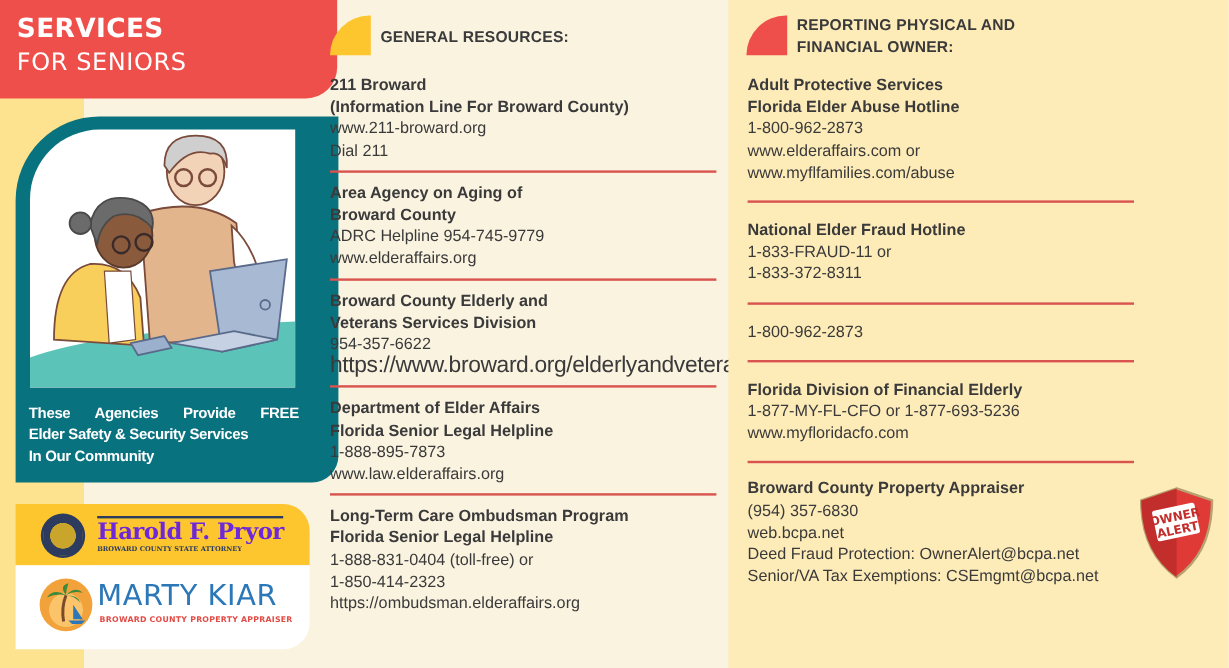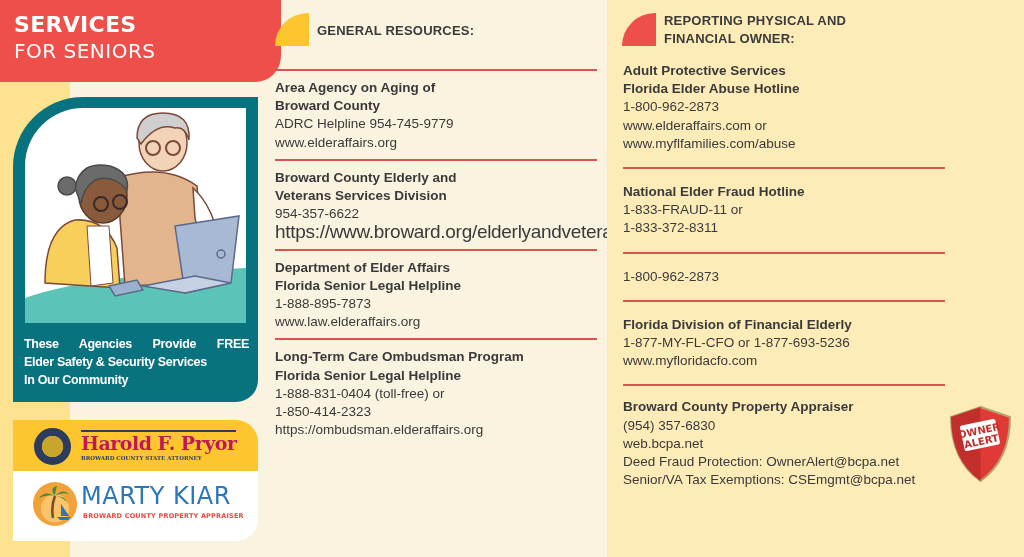--- a/index.html
+++ b/index.html
@@ -2,28 +2,28 @@
 <html><head>
 <meta charset="utf-8">
 <style>
   *{box-sizing:border-box;margin:0;padding:0;}
   html,body{width:1024px;height:557px;overflow:hidden;}
   body{position:relative;background:#faf3e0;font-family:"Liberation Sans",sans-serif;color:#3a3a3a;}
   .yellow-strip{position:absolute;left:0;top:0;width:70px;height:557px;background:#fde38f;}
   .title-block{position:absolute;left:0;top:0;width:281px;height:82px;background:#ef4f4a;border-bottom-right-radius:26px;padding:12px 0 0 14px;color:#fff;}
   .title-block .t1{font-family:"DejaVu Sans",sans-serif;font-weight:bold;font-size:22px;line-height:25px;letter-spacing:0.3px;}
   .title-block .t2{font-family:"DejaVu Sans",sans-serif;font-weight:normal;font-size:20px;line-height:28px;letter-spacing:0.5px;}
-  .teal-card{position:absolute;left:13px;top:97px;width:245px;height:305px;background:#09727f;border-top-left-radius:70px;border-bottom-right-radius:22px;}
+  .teal-card{position:absolute;left:13px;top:97px;width:269px;height:305px;background:#09727f;border-top-left-radius:70px;border-bottom-right-radius:22px;}
   .illus{position:absolute;left:12px;top:11px;width:221px;height:215px;background:#fff;border-top-left-radius:58px;overflow:hidden;}
   .card-text{position:absolute;left:11px;top:238px;width:225px;color:#fff;font-weight:bold;font-size:12.5px;line-height:18px;letter-spacing:-0.3px;}
   .card-text div:first-child{text-align:justify;text-align-last:justify;}
   .logo-yellow{position:absolute;left:13px;top:420px;width:245px;height:51px;background:#fec62e;border-top-right-radius:22px;}
   .logo-white{position:absolute;left:13px;top:471px;width:245px;height:70px;background:#fff;border-bottom-right-radius:22px;}
   .seal{position:absolute;left:21px;top:8px;width:37px;height:37px;border-radius:50%;background:radial-gradient(circle,#c9a52c 0 45%,#2d3b5e 47% 100%);border:2px solid #2d3b5e;}
-  .pryor-name{position:absolute;left:68px;top:10px;font-family:"DejaVu Serif",serif;font-weight:bold;font-size:19px;color:#be185d;letter-spacing:-0.5px;border-top:2px solid #2d3b5e;padding-top:0;line-height:22px;}
+  .pryor-name{position:absolute;left:68px;top:10px;font-family:"DejaVu Serif",serif;font-weight:bold;font-size:19px;color:#6d28d9;letter-spacing:-0.5px;border-top:2px solid #2d3b5e;padding-top:0;line-height:22px;}
   .pryor-sub{position:absolute;left:68px;top:35px;font-family:"DejaVu Serif",serif;font-size:5.5px;color:#2d3b5e;letter-spacing:0;font-weight:bold;}
   .kiar-circle{position:absolute;left:20px;top:11px;width:44px;height:44px;border-radius:50%;background:radial-gradient(circle at 50% 60%,#fbc46a 0 40%,#f2a23a 42% 100%);}
   .kiar-name{position:absolute;left:68px;top:11px;font-family:"DejaVu Sans",sans-serif;font-size:24px;color:#2c77b8;letter-spacing:0.5px;line-height:28px;}
   .kiar-sub{position:absolute;left:70px;top:41px;font-family:"DejaVu Sans",sans-serif;font-weight:bold;font-size:6.5px;color:#e34b45;letter-spacing:0.2px;}
   .col-mid{position:absolute;left:275px;top:0;width:330px;height:391px;}
   .col-right{position:absolute;left:607px;top:0;width:417px;height:557px;background:#fdebb8;}
   .sec-head{position:relative;height:50px;}
   .q-yellow{position:absolute;left:0;top:13px;width:34px;height:33px;background:#fec62e;border-top-left-radius:34px;}
   .q-red{position:absolute;left:15px;top:13px;width:34px;height:33px;background:#ef4f4a;border-top-left-radius:34px;}
   .head-text{position:absolute;font-weight:bold;font-size:13px;color:#3a3a3a;letter-spacing:0.2px;line-height:18px;}
@@ -99,20 +99,26 @@
   <div class="kiar-name">MARTY KIAR</div>
   <div class="kiar-sub">BROWARD COUNTY PROPERTY APPRAISER</div>
 </div>
 
 <div class="col-mid">
   <div class="sec-head">
     <div class="q-yellow"></div>
     <div class="head-text" style="left:42px;top:22px;">GENERAL RESOURCES:</div>
   </div>
   <div class="mid-entries">
+    <div class="entry">
+      <div class="b">211 Broward</div>
+      <div class="b nowrap">(Information Line For Broward County)</div>
+      <div>www.211-broward.org</div>
+      <div>Dial 211</div>
+    </div>
     <div class="divider"></div>
     <div class="entry">
       <div class="b">Area Agency on Aging of</div>
       <div class="b">Broward County</div>
       <div>ADRC Helpline 954-745-9779</div>
       <div>www.elderaffairs.org</div>
     </div>
     <div class="divider"></div>
     <div class="entry">
       <div class="b">Broward County Elderly and</div>

